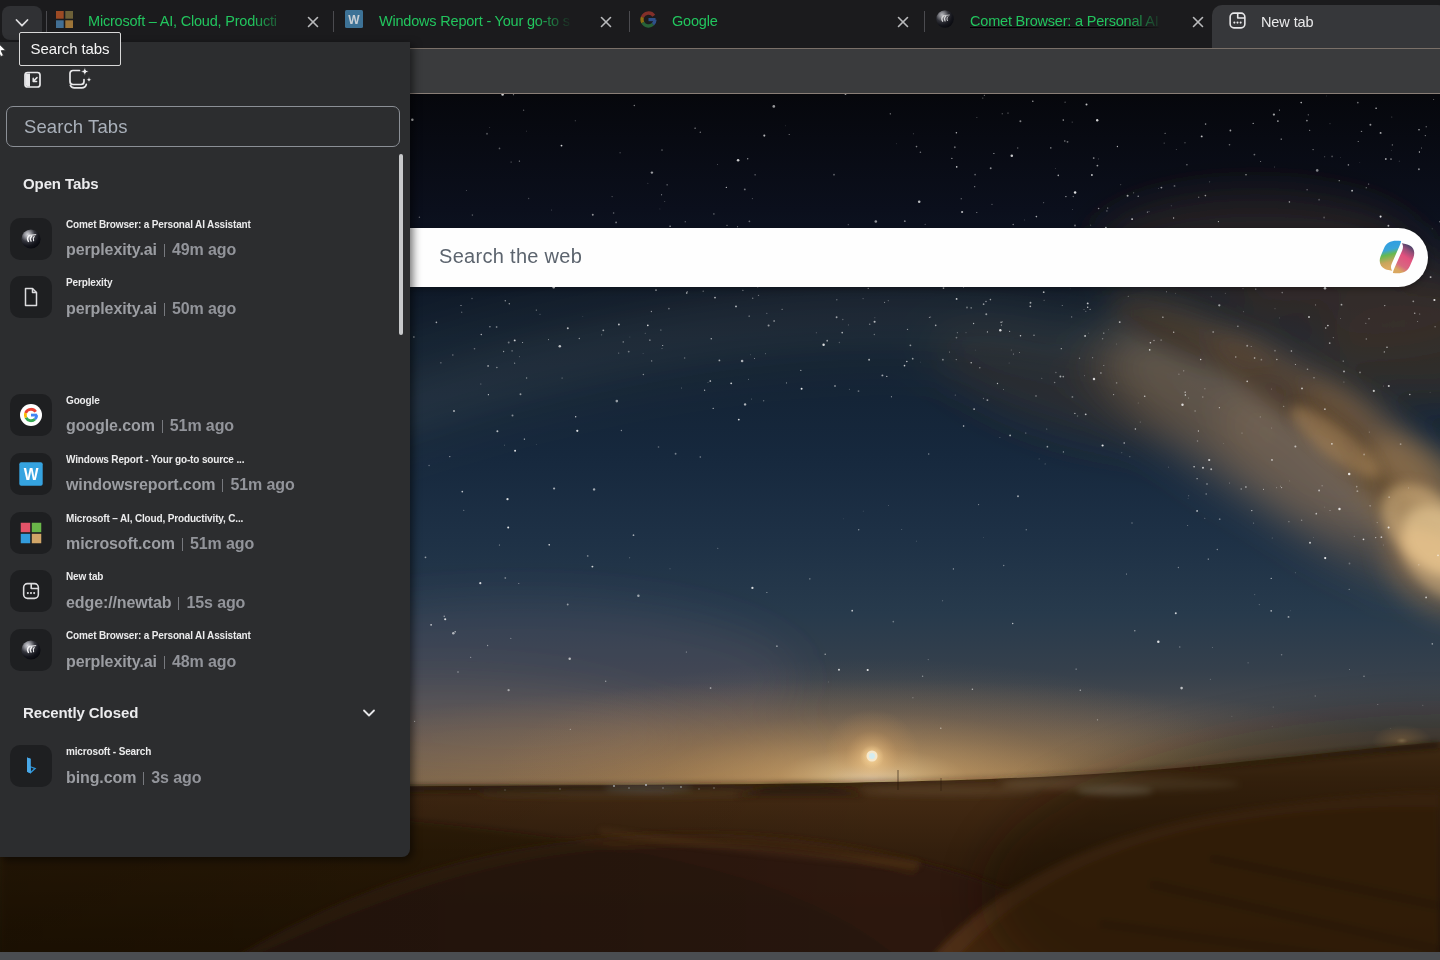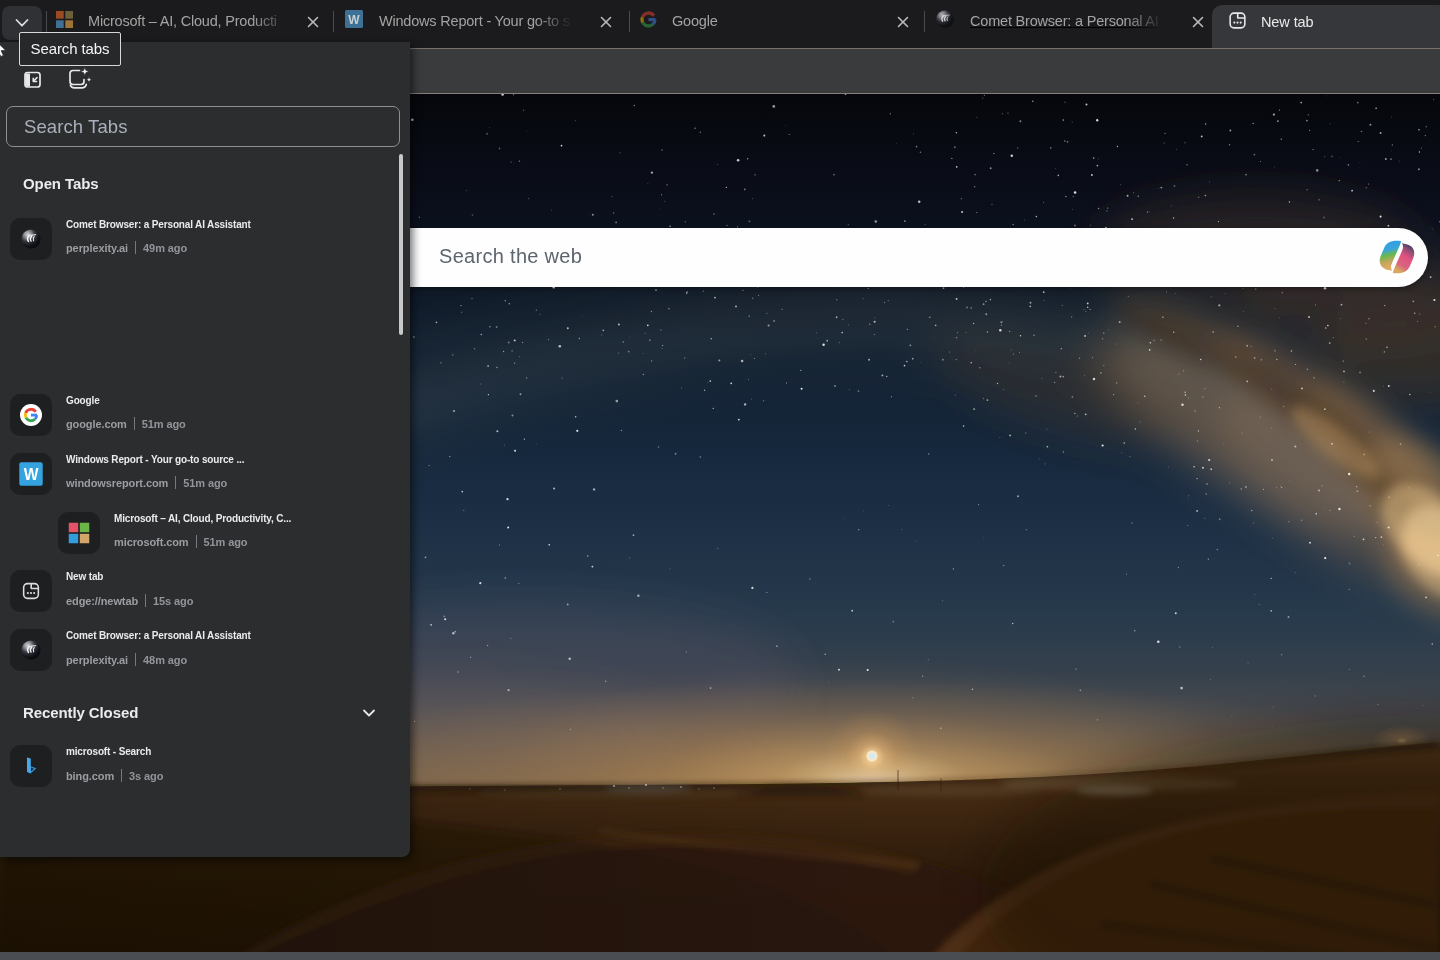--- a/index.html
+++ b/index.html
@@ -5,36 +5,36 @@
 #stage{position:absolute;top:0;left:0;width:1440px;height:960px;overflow:hidden;}
 #content{position:absolute;top:94px;left:0;width:1440px;height:866px;background:#0a0c12;}
 #sky{position:absolute;top:0;left:0;}
 #pill{position:absolute;top:134px;left:372px;width:1056px;height:59px;background:#fefefe;border-radius:30px;box-shadow:0 2px 6px rgba(0,0,0,.35);}
 #pill .ph{position:absolute;left:67px;top:17px;font-size:20px;color:#5c646e;letter-spacing:0.3px;}
 #pill svg{position:absolute;right:9px;top:10px;}
 #toolbar{position:absolute;top:48px;left:0;width:1440px;height:46px;background:#3a3b3d;border-top:1px solid rgba(175,155,140,.55);border-bottom:1px solid rgba(190,172,158,.6);}
 #tabbar{position:absolute;top:0;left:0;width:1440px;height:48px;background:#1b1b1d;}
 .tab{position:absolute;top:0;height:42px;display:flex;align-items:center;}
 .tab .fav{flex:0 0 auto;}
-.tab .ttl{color:#a3a3a3;font-size:14.5px;letter-spacing:-0.2px;white-space:nowrap;overflow:hidden;margin-left:15px;-webkit-mask-image:linear-gradient(to right,#000 78%,transparent 97%);}
+.tab .ttl{color:#22c55e;font-size:14.5px;letter-spacing:-0.2px;white-space:nowrap;overflow:hidden;margin-left:15px;-webkit-mask-image:linear-gradient(to right,#000 78%,transparent 97%);}
 .tclose{position:absolute;top:13px;width:18px;height:18px;}
 .tsep{position:absolute;top:11px;width:1px;height:21px;background:#4b4b4f;}
 #activetab{position:absolute;left:1212px;top:5px;width:236px;height:43px;background:#36373a;border-radius:10px 10px 0 0;display:flex;align-items:center;padding-bottom:9px;}
 #activetab .ttl{color:#eaeaeb;font-size:14.5px;margin-left:13px;letter-spacing:-0.1px;}
 #chevbtn{position:absolute;left:2px;top:6px;width:40px;height:34px;background:#303134;border-radius:8px;}
 #panel{position:absolute;left:0;top:42px;width:410px;height:815px;background:#2c2d2f;border-radius:0 0 8px 0;box-shadow:3px 3px 9px rgba(0,0,0,.55);}
 #tooltip{position:absolute;left:19px;top:32px;width:102px;height:34px;background:#27282a;border:1.5px solid #d8d8d8;border-radius:2px;color:#f5f5f5;font-size:15px;line-height:31px;text-align:center;letter-spacing:-0.1px;}
 #searchbox{position:absolute;left:6px;top:64px;width:394px;height:41px;border:1px solid #8b8f96;border-radius:7px;}
 #searchbox span{position:absolute;left:17px;top:9px;font-size:18.5px;color:#a9b0ba;letter-spacing:0.1px;}
 .phead{position:absolute;left:23px;color:#ececee;font-size:15px;font-weight:700;letter-spacing:-0.1px;}
 .row{position:absolute;left:10px;width:390px;height:42px;}
 .tile{position:absolute;left:0;top:0;width:42px;height:42px;background:#1e1f21;border-radius:10px;}
 .tile svg{position:absolute;left:50%;top:50%;transform:translate(-50%,-50%);}
 .rt{position:absolute;left:56px;top:1px;color:#ebebec;font-size:10px;font-weight:700;white-space:nowrap;letter-spacing:-0.15px;}
-.rs{position:absolute;left:56px;top:23.5px;color:#9b9da2;font-size:11px;font-weight:700;letter-spacing:-0.1px;}
+.rs{position:absolute;left:56px;top:23.5px;color:#9b9da2;font-size:16px;font-weight:700;letter-spacing:-0.1px;}
 .rs .sep{display:inline-block;width:1px;height:13px;background:#77797e;margin:0 7px;vertical-align:-2px;}
 .rs .tm{color:#92949a;}
 #scrollthumb{position:absolute;left:399px;top:112px;width:4px;height:181px;background:#c7c8ca;border-radius:2px;}
 #cursor{position:absolute;left:-5px;top:40px;}
 </style></head>
 <body>
 <div id="stage">
 <div id="content">
       <svg id="sky" width="1440" height="866" viewBox="0 0 1440 866">
 <defs>
@@ -1237,20 +1237,30 @@
               <path d="M9.2,7.6 C7.6,9 7.2,11.4 8.4,13.4" stroke-width="1.5"></path>
               <path d="M11.8,7.9 C10.4,9.2 10.1,11.2 11.1,13.1" stroke-width="1.3"></path>
               <path d="M14.2,8.6 C13.1,9.7 12.9,11.2 13.6,12.7" stroke-width="1.1"></path>
               <path d="M9.0,7.4 L15.8,6.6" stroke-width="1.1" opacity="0.8"></path>
             </g>
           </svg>
         </div>
         <div class="rt">Comet Browser: a Personal AI Assistant</div>
         <div class="rs">perplexity.ai<span class="sep"></span><span class="tm">49m ago</span></div>
       </div>
+      <div class="row" style="top:234.3px;">
+        <div class="tile">
+          <svg width="22" height="22" viewBox="0 0 22 22">
+            <path d="M5.5,2.5 h7 l4,4 v13 h-11 z" fill="none" stroke="#dcdcde" stroke-width="1.5" stroke-linejoin="round"></path>
+            <path d="M12.5,2.5 v4 h4" fill="none" stroke="#dcdcde" stroke-width="1.5" stroke-linejoin="round"></path>
+          </svg>
+        </div>
+        <div class="rt">Perplexity</div>
+        <div class="rs">perplexity.ai<span class="sep"></span><span class="tm">50m ago</span></div>
+      </div>
       <div class="row" style="top:351.9px;">
         <div class="tile">
           <svg width="24" height="24" viewBox="0 0 24 24">
             <circle cx="12" cy="12" r="11" fill="#fff"></circle>
           </svg>
           <div style="position:absolute;left:50%;top:50%;transform:translate(-50%,-50%);">
             <svg width="15" height="15" viewBox="0 0 16 16" opacity="1.0">
               <g fill="none" stroke-width="3.1">
                 <path d="M2.27,5.91 A6.1 6.1 0 0 1 13.0,4.5" stroke="#ea4335"></path>
                 <path d="M14.1,8.2 A6.1 6.1 0 0 1 12.08,12.53" stroke="#4285f4"></path>
@@ -1267,21 +1277,21 @@
       <div class="row" style="top:410.7px;">
         <div class="tile">
           <svg width="26" height="26" viewBox="0 0 20 20">
             <rect x="1" y="1" width="18" height="18" rx="1.5" fill="#35a3e0"></rect>
             <text x="10" y="14.6" font-family="Liberation Sans,sans-serif" font-size="12" font-weight="bold" fill="#ffffff" text-anchor="middle">W</text>
           </svg>
         </div>
         <div class="rt">Windows Report - Your go-to source ...</div>
         <div class="rs">windowsreport.com<span class="sep"></span><span class="tm">51m ago</span></div>
       </div>
-      <div class="row" style="top:469.5px;margin-left:48px;">
+      <div class="row" style="top:469.5px;">
         <div class="tile">
           <svg width="21" height="21" viewBox="0 0 21 21" opacity="0.95">
             <rect x="0" y="0" width="9.7" height="9.7" fill="#ef566c"></rect>
             <rect x="11.299999999999999" y="0" width="9.7" height="9.7" fill="#6fbf4c"></rect>
             <rect x="0" y="11.299999999999999" width="9.7" height="9.7" fill="#35a3e8"></rect>
             <rect x="11.299999999999999" y="11.299999999999999" width="9.7" height="9.7" fill="#dcae6c"></rect>
           </svg>
         </div>
         <div class="rt">Microsoft – AI, Cloud, Productivity, C...</div>
         <div class="rs">microsoft.com<span class="sep"></span><span class="tm">51m ago</span></div>

